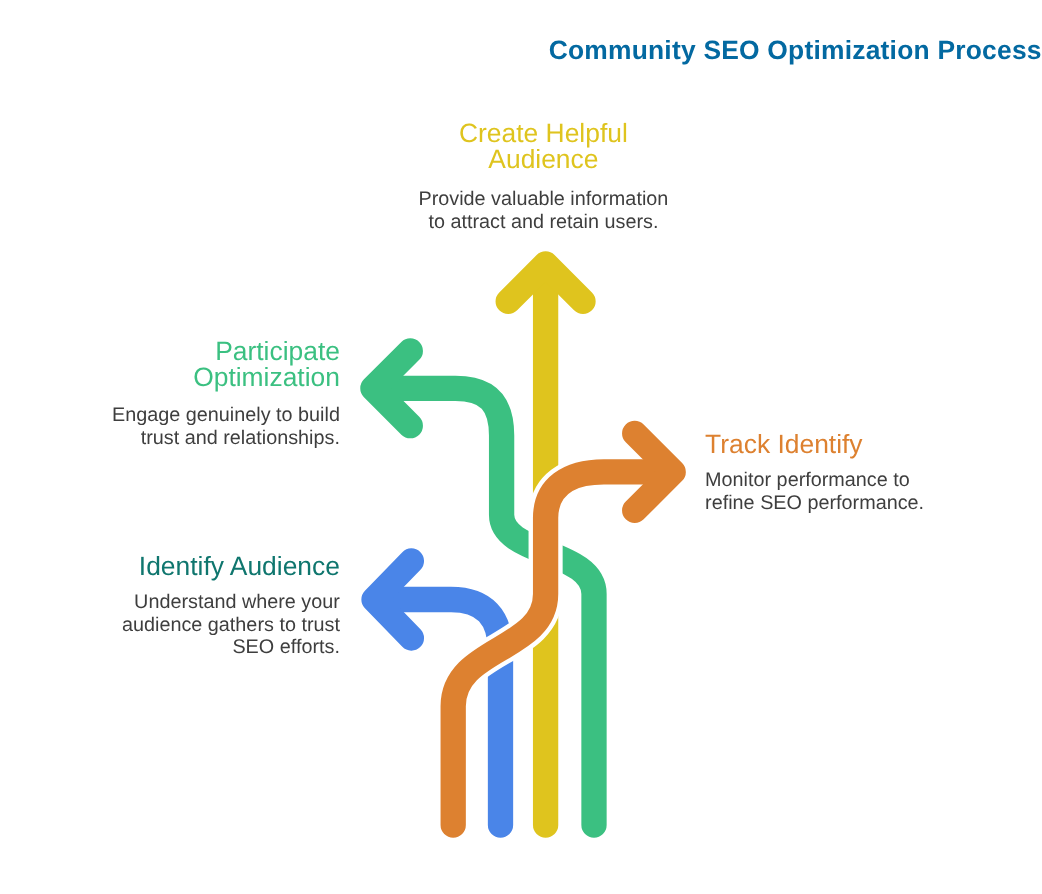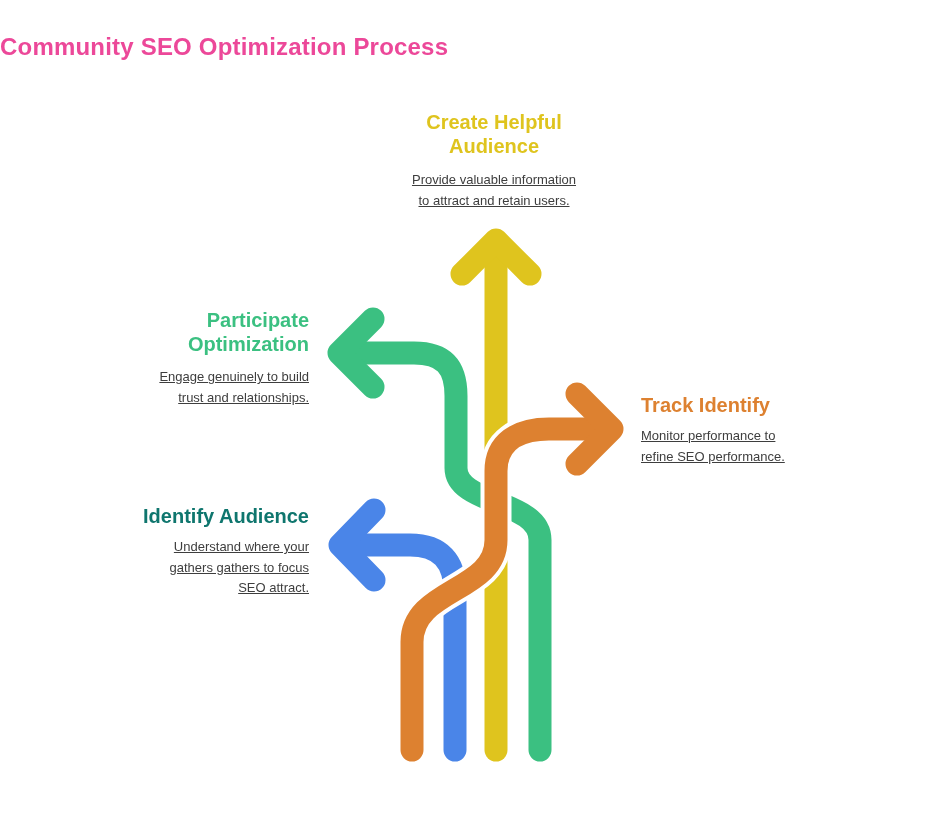--- a/index.html
+++ b/index.html
@@ -10,44 +10,43 @@
     width: 947px;
     height: 813px;
     background: #ffffff;
     overflow: hidden;
   }
   .main-title {
     position: absolute;
     top: 33px;
     left: 0;
     width: 947px;
-    text-align: left;
+    text-align: right;
     font-size: 24px;
     font-weight: 700;
-    color: #ec4899;
+    color: #0369a1;
     letter-spacing: 0.2px;
   }
   .arrows-svg {
     position: absolute;
     top: 0;
     left: 0;
   }
   .step {
     position: absolute;
   }
   .step-title {
-    font-size: 20px;
+    font-size: 24px;
     line-height: 24px;
-    font-weight: 700;
+    font-weight: 400;
   }
   .step-desc {
-    font-size: 13px;
+    font-size: 18px;
     line-height: 20.5px;
     color: #3E3E3E;
-    text-decoration: underline;
   }
   .step-create { left: 368px; top: 110px; width: 252px; text-align: center; }
   .step-create .step-desc { margin-top: 12px; }
   .step-participate { left: 44px; top: 308px; width: 265px; text-align: right; }
   .step-participate .step-desc { margin-top: 11px; text-align: right; }
   .step-track { left: 641px; top: 393px; width: 230px; text-align: left; }
   .step-track .step-desc { margin-top: 9px; }
   .step-identify { left: 44px; top: 504px; width: 265px; text-align: right; }
   .step-identify .step-desc { margin-top: 9px; }
 </style>
@@ -120,18 +119,18 @@
       <div>refine SEO performance.</div>
     </div>
   </div>
 
   <div class="step step-identify">
     <div class="step-title" style="color: #0f766e;">
       <div>Identify Audience</div>
     </div>
     <div class="step-desc">
       <div>Understand where your</div>
-      <div>gathers gathers to focus</div>
-      <div>SEO attract.</div>
+      <div>audience gathers to trust</div>
+      <div>SEO efforts.</div>
     </div>
   </div>
 
 </div>
 
 </body></html>

